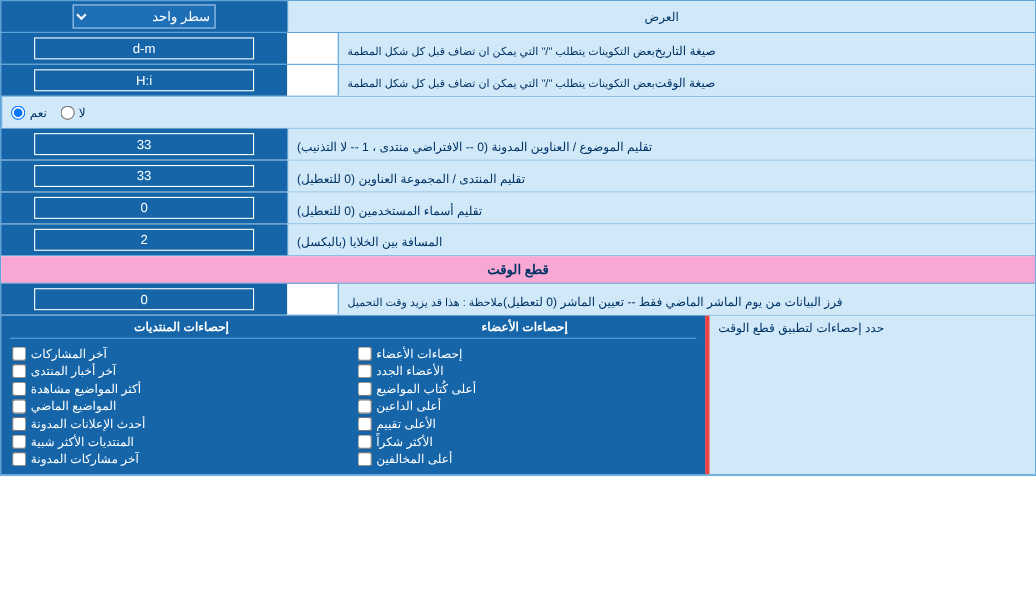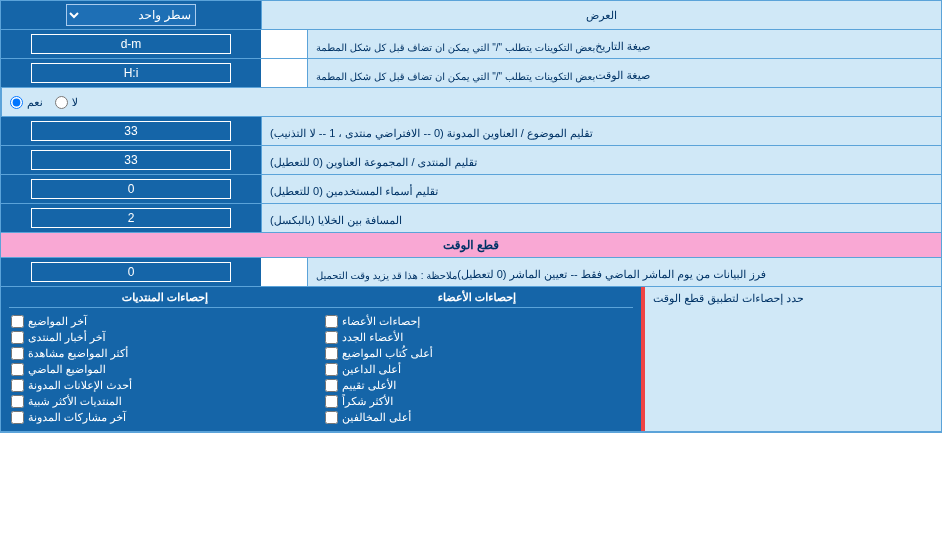--- a/index.html
+++ b/index.html
@@ -302,21 +302,21 @@
             <input type="checkbox" style="">
           </div>
           <div class="checkbox-item">
             <span>أعلى المخالفين</span>
             <input type="checkbox" style="">
           </div>
         </div>
 
         <div style="flex:1; display:flex; flex-direction:column; gap:3px; padding:3px 2px;">
           <div class="checkbox-item">
-            <span>آخر المواضيع</span>
+            <span>آخر المشاركات</span>
             <input type="checkbox" style="">
           </div>
           <div class="checkbox-item">
             <span>آخر أخبار المنتدى</span>
             <input type="checkbox" style="">
           </div>
           <div class="checkbox-item">
             <span>أكثر المواضيع مشاهدة</span>
             <input type="checkbox" style="">
           </div>

